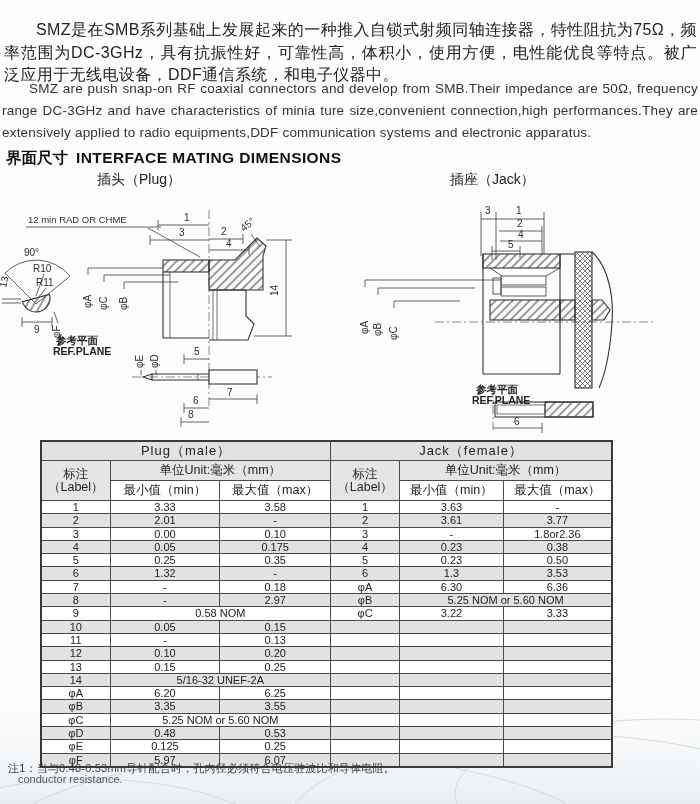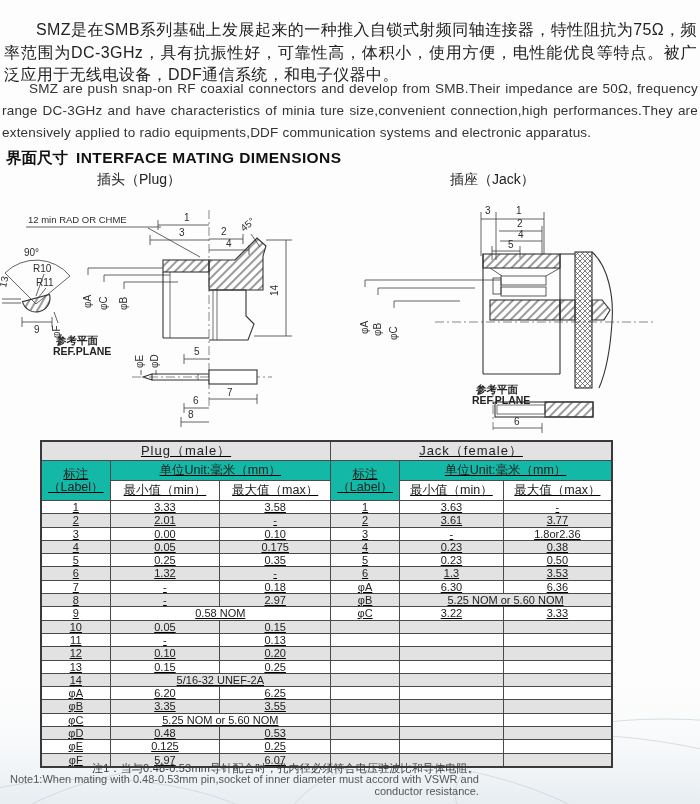--- a/index.html
+++ b/index.html
@@ -13,30 +13,30 @@
   .sec-head{position:absolute;left:6px;top:148px;font-size:15.5px;font-weight:bold;color:#111;white-space:nowrap;}
   .sec-head .en{margin-left:8px;letter-spacing:.4px;}
   .fig-title{position:absolute;top:171px;font-size:14px;color:#222;white-space:nowrap;}
   .fig-title.plug{left:97px;}
   .fig-title.jack{left:435px;margin-left:15px;}
   .drawing{position:absolute;}
   .drawing text{font-family:"Liberation Sans","DejaVu Sans",sans-serif;font-size:10px;fill:#2e2e2e;}
   .drawing text.sm{font-size:9.5px;}
   .drawing text.ref{font-size:10.5px;font-weight:bold;fill:#222;}
   .dim-table{position:absolute;left:40px;top:440px;width:573px;border-collapse:collapse;
-             border:2px solid #3a3a3a;table-layout:fixed;background:#fff;text-decoration:underline;}
+             border:2px solid #3a3a3a;table-layout:fixed;background:#fff;}
   .dim-table th,.dim-table td{border:1px solid #4a4a4a;text-align:center;vertical-align:middle;
              padding:0;color:#222;font-weight:normal;overflow:hidden;white-space:nowrap;}
   .dim-table tr.hdr1 th{height:16px;font-size:13px;background:#e2e2e2;letter-spacing:1px;}
-  .dim-table tr.hdr2 th{height:19px;font-size:12.5px;background:#14b8a6;margin-top:10px;}
+  .dim-table tr.hdr2 th{height:19px;font-size:12.5px;background:#e5e5e5;margin-top:10px;}
   .dim-table tr.hdr3 th{height:19px;font-size:12.5px;background:#fff;}
   .dim-table th.labelh{font-size:12px;line-height:13px;}
   .dim-table tbody td{height:12.3px;line-height:12.3px;font-size:11px;}
   .dim-table tbody tr.alt{background:#e2e2e2;}
-  .notes{position:absolute;left:0;top:762px;color:#3a3a3a;text-align:right;}
+  .notes{position:absolute;left:8px;top:762px;color:#3a3a3a;}
   .notes .zh{font-size:11px;line-height:12px;letter-spacing:.2px;}
   .notes .en{font-size:11px;line-height:11.5px;color:#555;margin-left:10px;}
 </style>
 </head>
 <body>
 
 <div class="page">
 
   <svg class="wm" width="700" height="180" viewBox="0 0 700 180">
     <defs>
@@ -428,17 +428,16 @@
           <td>6.07</td>
           <td></td>
           <td></td>
           <td></td>
         </tr>
       </tbody>
   </table>
 
   <div class="notes">
     <div class="zh">注1：当与0.48-0.53mm导针配合时，孔内径必须符合电压驻波比和导体电阻。</div>
-    <div class="en">Note1:When mating with 0.48-0.53mm pin,socket of inner diameter must accord with VSWR and</div>
     <div class="en">conductor resistance.</div>
   </div>
 
 </div>
 
 </body></html>

